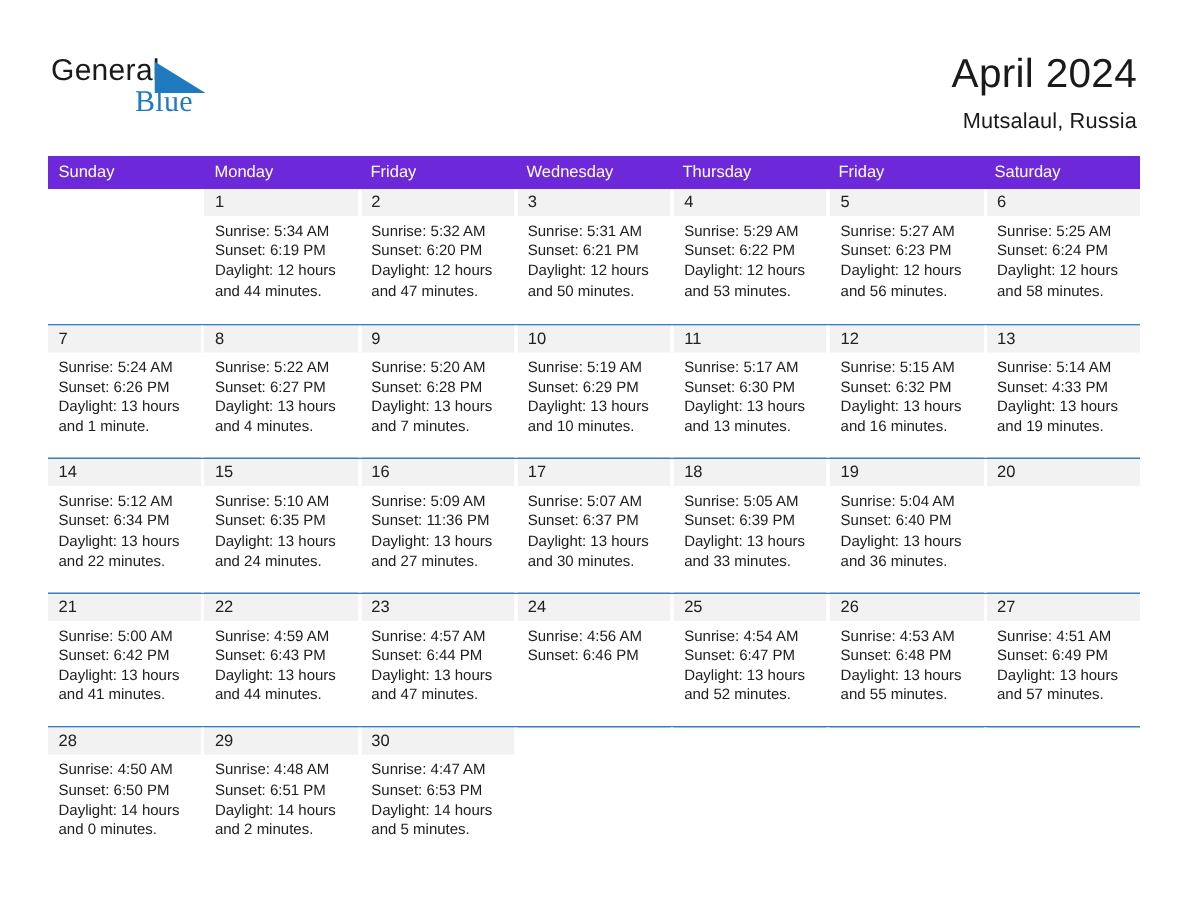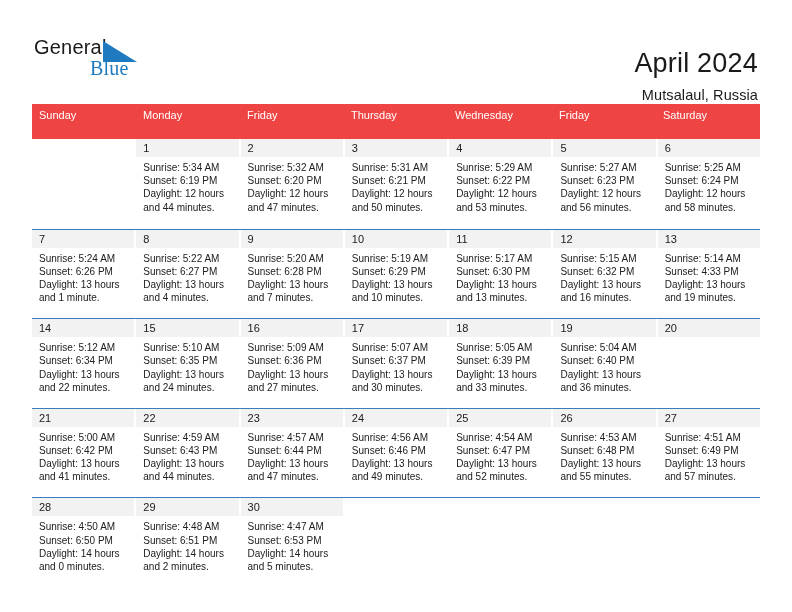--- a/index.html
+++ b/index.html
@@ -53,21 +53,21 @@
   .logo-triangle {
     position: absolute;
     left: 69px;
     top: 5px;
     width: 34px;
     height: 21px;
   }
   .title-block {
     position: absolute;
     right: 34px;
-    top: 47px;
+    top: 33px;
     text-align: right;
   }
   .cal-title {
     font-size: 27px;
     font-weight: normal;
     color: #1a1a1a;
     line-height: 32px;
     letter-spacing: 0.2px;
   }
   .cal-sub {
@@ -82,22 +82,22 @@
   
   .calendar {
     position: absolute;
     left: 32px;
     top: 104px;
     width: 728px;
   }
   .dow-row {
     display: flex;
     width: 728px;
-    height: 35px;
-    background: #ef4444;
+    height: 22px;
+    background: #6d28d9;
   }
   .dow {
     flex: 1 1 0;
     color: #ffffff;
     font-size: 11px;
     line-height: 22px;
     padding-left: 7px;
     white-space: nowrap;
     overflow: hidden;
   }
@@ -163,22 +163,22 @@
       <div class="cal-sub">Mutsalaul, Russia</div>
     </div>
   </div>
 
   <div class="calendar">
 
     <div class="dow-row">
       <div class="dow">Sunday</div>
       <div class="dow">Monday</div>
       <div class="dow">Friday</div>
+      <div class="dow">Wednesday</div>
       <div class="dow">Thursday</div>
-      <div class="dow">Wednesday</div>
       <div class="dow">Friday</div>
       <div class="dow">Saturday</div>
     </div>
 
     <div id="weeks-container">
         <div class="week">
           <div class="cell empty">
             <div class="daynum"></div>
           </div>
           <div class="cell filled">
@@ -302,21 +302,21 @@
             <div class="details">
               <div>Sunrise: 5:10 AM</div>
               <div>Sunset: 6:35 PM</div>
               <div class="dl">Daylight: 13 hours and 24 minutes.</div>
             </div>
           </div>
           <div class="cell filled">
             <div class="daynum">16</div>
             <div class="details">
               <div>Sunrise: 5:09 AM</div>
-              <div>Sunset: 6:36 PM</div>
+              <div>Sunset: 11:36 PM</div>
               <div class="dl">Daylight: 13 hours and 27 minutes.</div>
             </div>
           </div>
           <div class="cell filled">
             <div class="daynum">17</div>
             <div class="details">
               <div>Sunrise: 5:07 AM</div>
               <div>Sunset: 6:37 PM</div>
               <div class="dl">Daylight: 13 hours and 30 minutes.</div>
             </div>
@@ -364,21 +364,20 @@
               <div>Sunrise: 4:57 AM</div>
               <div>Sunset: 6:44 PM</div>
               <div class="dl">Daylight: 13 hours and 47 minutes.</div>
             </div>
           </div>
           <div class="cell filled">
             <div class="daynum">24</div>
             <div class="details">
               <div>Sunrise: 4:56 AM</div>
               <div>Sunset: 6:46 PM</div>
-              <div class="dl">Daylight: 13 hours and 49 minutes.</div>
             </div>
           </div>
           <div class="cell filled">
             <div class="daynum">25</div>
             <div class="details">
               <div>Sunrise: 4:54 AM</div>
               <div>Sunset: 6:47 PM</div>
               <div class="dl">Daylight: 13 hours and 52 minutes.</div>
             </div>
           </div>

